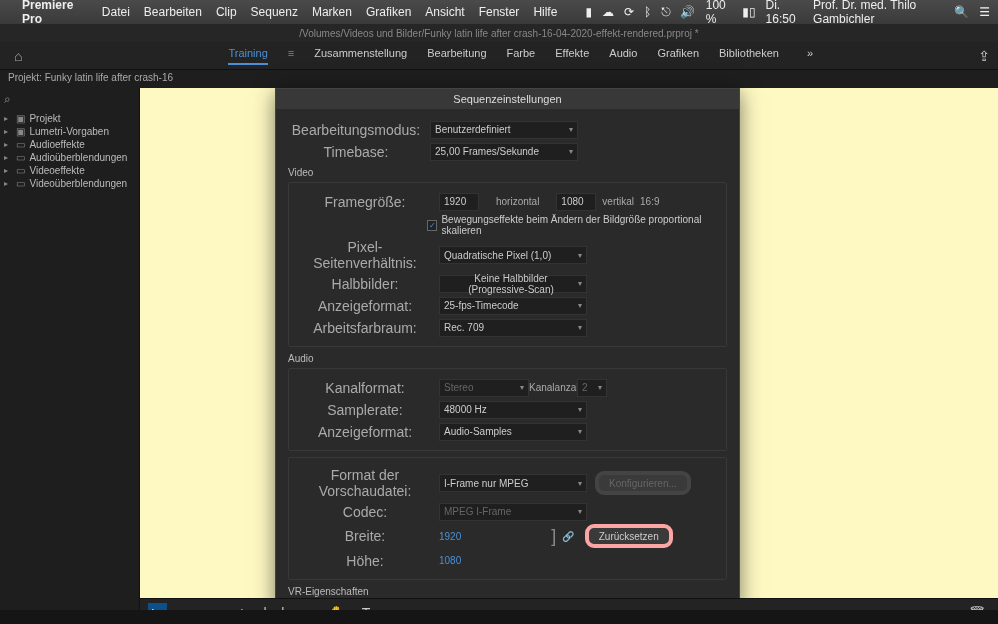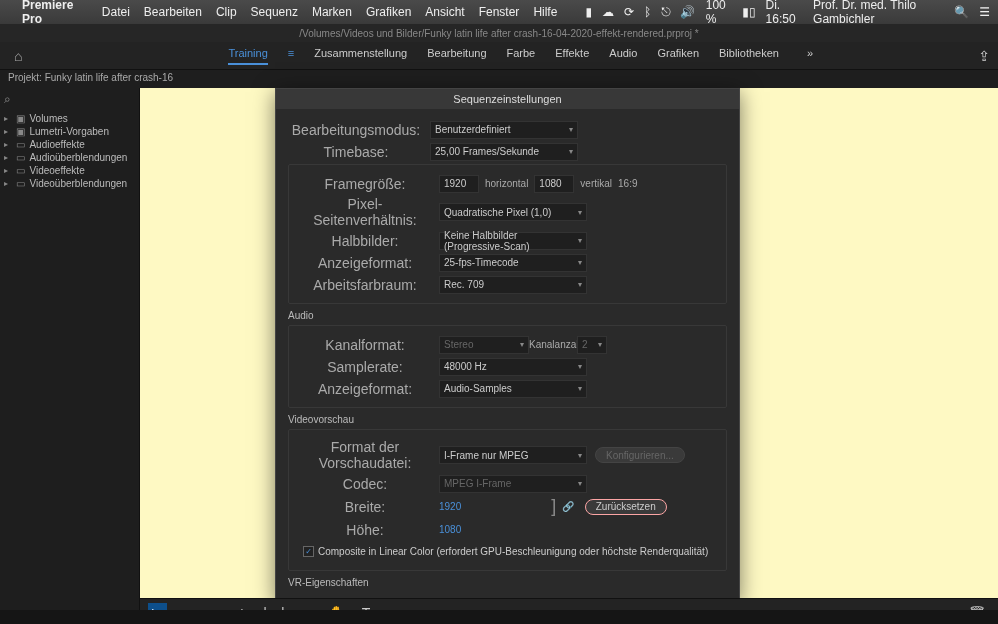--- a/index.html
+++ b/index.html
@@ -26,30 +26,30 @@
 .tree-item { display: flex; align-items: center; gap: 4px; padding: 1px 0; font-size: 10px; color: #bbb; cursor: pointer; }
 .tree-item .caret { width: 8px; color: #888; font-size: 8px; }
 .tree-item .folder { color: #888; font-size: 10px; }
 .content { flex: 1; background: #fef9c3; position: relative; }
 
 .dialog { position: absolute; left: 135px; top: 0; width: 465px; background: #2a2a2a; border: 1px solid #444; box-shadow: 0 4px 20px rgba(0,0,0,0.5); }
 .dialog-title { background: #383838; height: 20px; display: flex; align-items: center; justify-content: center; font-size: 11px; color: #ddd; }
 .dialog-body { padding: 8px 12px; font-size: 10px; color: #ccc; }
 .form-row { display: flex; align-items: center; margin: 3px 0; min-height: 19px; }
 .form-label { width: 142px; text-align: center; padding-right: 6px; color: #aaa; font-size: 14px; }
-.form-select { flex: 0 0 148px; height: 18px; background: #1f1f1f; border: 1px solid #333; color: #ccc; font-size: 10px; padding: 0 4px; display: flex; align-items: center; justify-content: space-between; cursor: pointer; }
+.form-select { flex: 0 0 148px; height: 18px; background: #1f1f1f; border: 1px solid #333; color: #ccc; font-size: 10px; padding: 0 4px; display: flex; align-items: center; justify-content: space-between; cursor: pointer; text-align: center; }
 .form-select.disabled { color: #666; }
 .form-select .chev { color: #888; font-size: 8px; }
 .form-input { width: 40px; height: 18px; background: #1f1f1f; border: 1px solid #333; color: #ccc; font-size: 10px; padding: 0 4px; }
 .section-hdr { color: #bbb; font-size: 10px; margin: 6px 0 4px 0; }
 .section { border: 1px solid #383838; padding: 6px 8px; margin-bottom: 6px; border-radius: 2px; }
 .checkbox { width: 11px; height: 11px; border: 1px solid #666; background: #222; display: inline-flex; align-items: center; justify-content: center; margin-right: 4px; font-size: 8px; color: #4a90d9; }
 .checkbox.checked::before { content: "✓"; }
 .link-val { color: #4a90d9; }
-.btn { height: 16px; padding: 0 10px; background: #3a3a3a; border: 1px solid #fca5a5; border-radius: 9px; color: #ccc; font-size: 10px; display: inline-flex; align-items: center; cursor: pointer; }
+.btn { height: 24px; padding: 0 10px; background: #3a3a3a; border: 4px solid #fca5a5; border-radius: 9px; color: #ccc; font-size: 10px; display: inline-flex; align-items: center; cursor: pointer; }
 .btn.disabled { color: #666; border-color: #444; }
 .toolbar-bottom { position: absolute; bottom: 0; left: 0; right: 0; height: 28px; background: #232323; display: flex; align-items: center; padding: 0 8px; gap: 8px; border-top: 1px solid #111; }
 .tool-icon { color: #ccc; font-size: 14px; cursor: pointer; padding: 2px 4px; }
 .tool-icon.active { background: #0d4f8b; color: #fff; }
 .statusbar{ position:absolute; bottom:0; left:0; right:0; height:14px; background:#151515;}
 </style>
 </head>
 <body>
 
 <div class="menubar">
@@ -104,21 +104,21 @@
 
 <div class="main">
   <div class="sidebar">
     <div class="search-row">
         <span class="mag">⌕</span>
       </div>
     <div class="tree">
       <div class="tree-item">
           <span class="caret">▸</span>
           <span class="folder">▣</span>
-          <span>Volumes</span>
+          <span>Projekt</span>
         </div>
       <div class="tree-item">
           <span class="caret">▸</span>
           <span class="folder">▣</span>
           <span>Lumetri-Vorgaben</span>
         </div>
       <div class="tree-item">
           <span class="caret">▸</span>
           <span class="folder">▭</span>
           <span>Audioeffekte</span>
@@ -154,30 +154,36 @@
             </div>
         </div>
         <div class="form-row">
           <div class="form-label">Timebase:</div>
           <div class="form-select">
               <span>25,00 Frames/Sekunde</span>
               <span class="chev">▾</span>
             </div>
         </div>
 
+        <div class="section-hdr">Video</div>
         <div class="section">
           <div class="form-row">
             <div class="form-label">Framegröße:</div>
             <input class="form-input" value="1920" style="">
-            <span style="margin:0 6px;color:#aaa">horizontal</span>
+            <span style="margin:0 17px;color:#aaa">horizontal</span>
             <input class="form-input" value="1080" style="">
             <span style="margin:0 6px;color:#aaa">vertikal</span>
             <span style="color:#aaa">16:9</span>
           </div>
           <div class="form-row">
+            <div class="form-label"></div>
+            <span class="checkbox checked"></span>
+            <span>Bewegungseffekte beim Ändern der Bildgröße proportional skalieren</span>
+          </div>
+          <div class="form-row">
             <div class="form-label">Pixel-Seitenverhältnis:</div>
             <div class="form-select">
                 <span>Quadratische Pixel (1,0)</span>
                 <span class="chev">▾</span>
               </div>
           </div>
           <div class="form-row">
             <div class="form-label">Halbbilder:</div>
             <div class="form-select">
                 <span>Keine Halbbilder (Progressive-Scan)</span>
@@ -223,21 +229,20 @@
           </div>
           <div class="form-row">
             <div class="form-label">Anzeigeformat:</div>
             <div class="form-select">
                 <span>Audio-Samples</span>
                 <span class="chev">▾</span>
               </div>
           </div>
         </div>
 
-        <div class="section-hdr">Videovorschau</div>
         <div class="section">
           <div class="form-row">
             <div class="form-label">Format der Vorschaudatei:</div>
             <div class="form-select">
                 <span>I-Frame nur MPEG</span>
                 <span class="chev">▾</span>
               </div>
             <span style="width:8px"></span>
             <span class="btn disabled">Konfigurieren...</span>
           </div>
@@ -252,24 +257,20 @@
             <div class="form-label">Breite:</div>
             <span class="link-val">1920</span>
             <span style="flex:0 0 90px"></span>
             <span style="font-size:18px;color:#888;margin-right:6px">]</span>
             <span style="color:#888;margin-right:10px">🔗</span>
             <span class="btn">Zurücksetzen</span>
           </div>
           <div class="form-row">
             <div class="form-label">Höhe:</div>
             <span class="link-val">1080</span>
-          </div>
-          <div class="form-row" style="padding-left:6px">
-            <span class="checkbox checked"></span>
-            <span>Composite in Linear Color (erfordert GPU-Beschleunigung oder höchste Renderqualität)</span>
           </div>
         </div>
 
         <div class="section-hdr">VR-Eigenschaften</div>
 
       </div>
 
     </div>
 
     <div class="toolbar-bottom">

